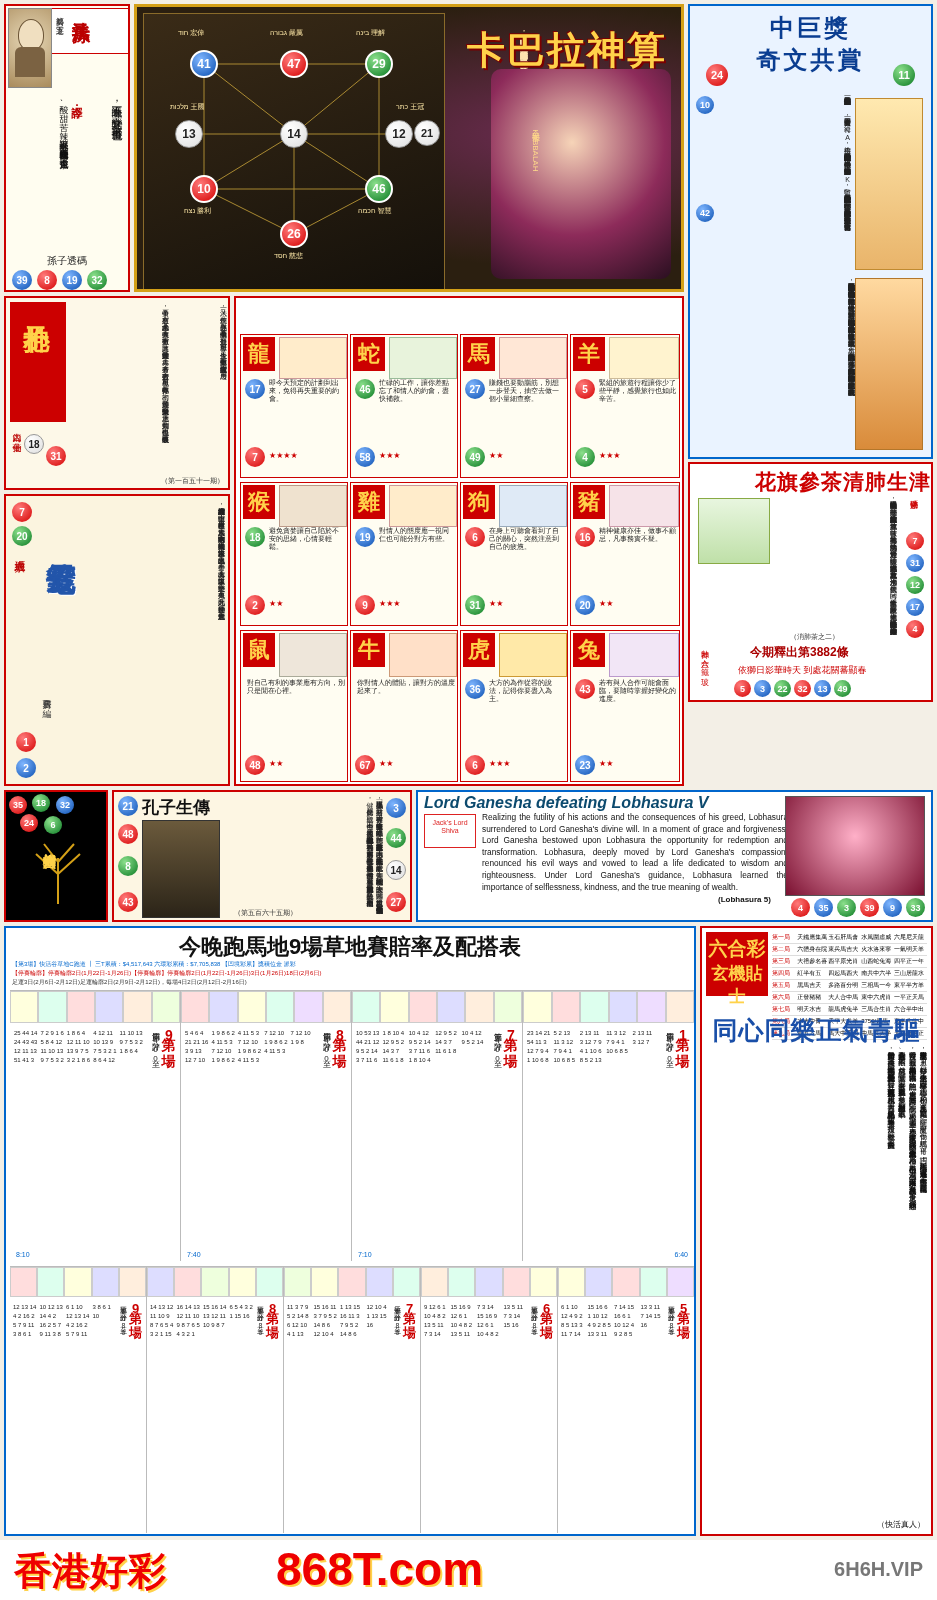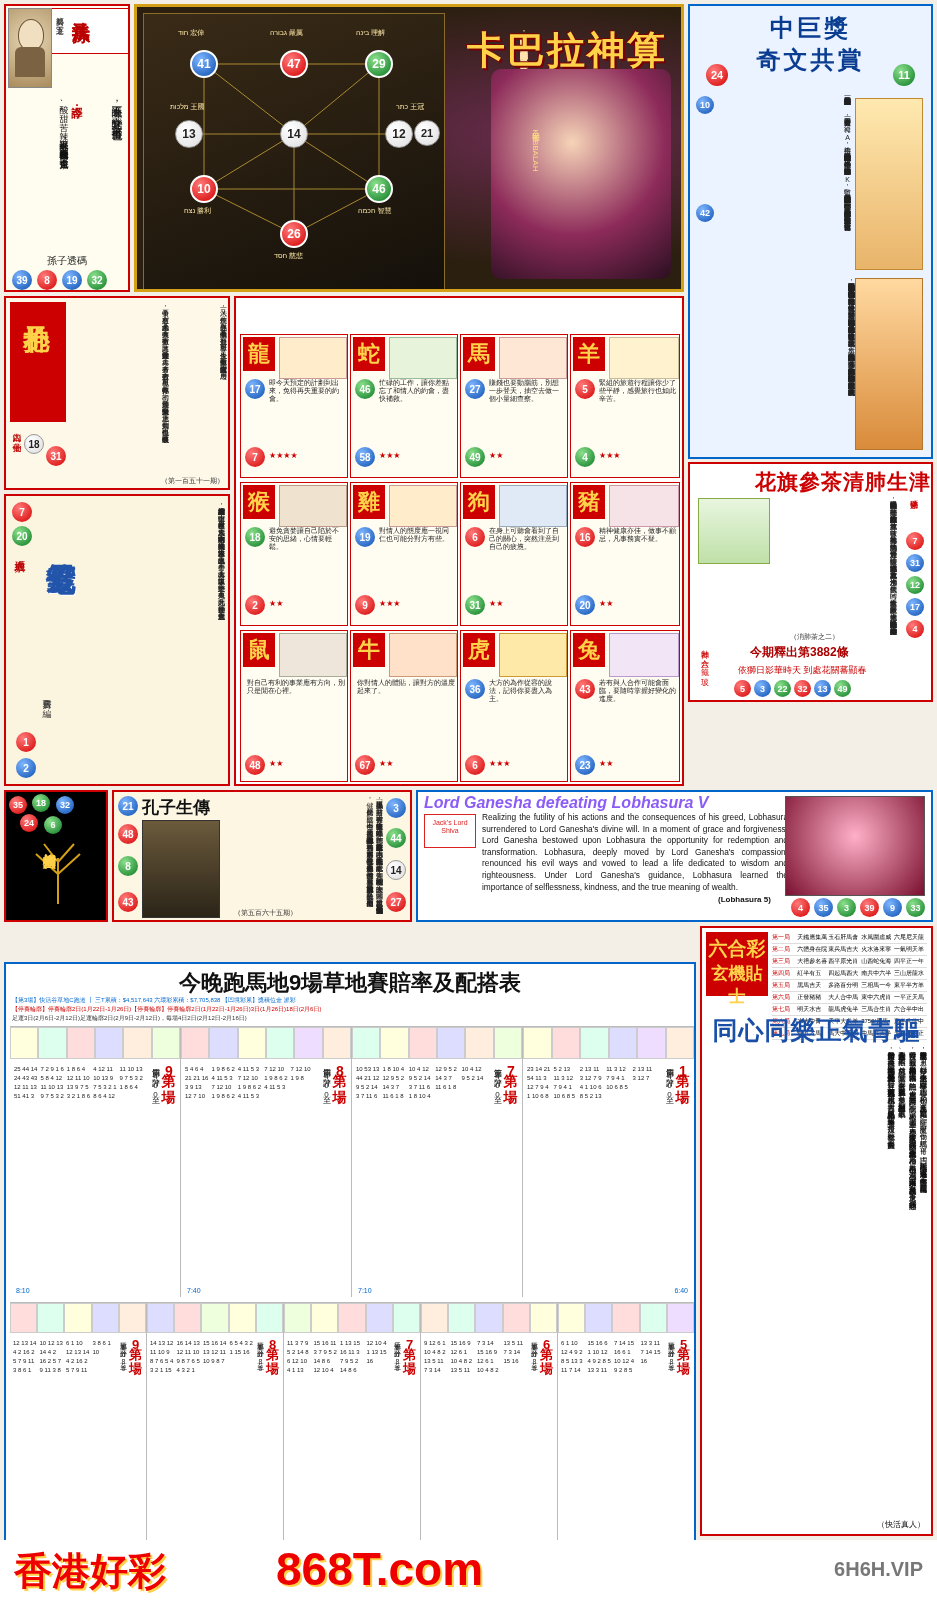--- a/index.html
+++ b/index.html
@@ -277,36 +277,36 @@
     <div class="ball red" style="position:absolute;left:4px;top:32px;width:20px;height:20px;font-size:10px;">48</div>
     <div class="ball green" style="position:absolute;left:4px;top:64px;width:20px;height:20px;font-size:10px;">8</div>
     <div class="ball red" style="position:absolute;left:4px;top:100px;width:20px;height:20px;font-size:10px;">43</div>
     <div class="ball blue" style="position:absolute;right:4px;top:6px;width:20px;height:20px;font-size:10px;">3</div>
     <div class="ball green" style="position:absolute;right:4px;top:36px;width:20px;height:20px;font-size:10px;">44</div>
     <div class="ball white" style="position:absolute;right:4px;top:68px;width:20px;height:20px;font-size:10px;">14</div>
     <div class="ball red" style="position:absolute;right:4px;top:100px;width:20px;height:20px;font-size:10px;">27</div>
   </div>
 
   <div class="panel" style="left:416px;top:790px;width:517px;height:132px;background:#fff;border:2px solid #06c;">
-    <div style="position:absolute;left:6px;top:2px;font-size:16px;font-weight:bold;color:#8b5cf6;font-style:italic;">Lord Ganesha defeating Lobhasura V</div>
+    <div style="position:absolute;left:6px;top:2px;font-size:16px;font-weight:bold;color:#0c4a6e;font-style:italic;">Lord Ganesha defeating Lobhasura V</div>
     <div style="position:absolute;left:6px;top:22px;width:52px;height:34px;border:1px solid #d22;color:#d22;font-size:7px;text-align:center;line-height:1.2;padding-top:4px;box-sizing:border-box;">Jack's Lord Shiva</div>
     <div style="position:absolute;left:64px;top:20px;width:306px;font-size:8.3px;line-height:1.4;color:#111;text-align:justify;">Realizing the futility of his actions and the consequences of his greed, Lobhasura surrendered to Lord Ganesha's divine will. In a moment of grace and forgiveness, Lord Ganesha bestowed upon Lobhasura the opportunity for redemption and transformation. Lobhasura, deeply moved by Lord Ganesha's compassion, renounced his evil ways and vowed to lead a life dedicated to wisdom and righteousness. Under Lord Ganesha's guidance, Lobhasura learned the importance of selflessness, kindness, and the true meaning of wealth.</div>
     <div style="position:absolute;left:300px;bottom:16px;font-size:8px;font-weight:bold;color:#111;">(Lobhasura 5)</div>
     <div style="position:absolute;right:6px;top:4px;width:138px;height:98px;background:radial-gradient(circle at 50% 40%,#ffb0c8,#7a1030);border:1px solid #555;"></div>
     <div style="position:absolute;right:6px;bottom:3px;display:flex;gap:4px;">
       <div class="ball red" style="width:19px;height:19px;font-size:9px;">4</div>
       <div class="ball blue" style="width:19px;height:19px;font-size:9px;">35</div>
       <div class="ball green" style="width:19px;height:19px;font-size:9px;">3</div>
       <div class="ball red" style="width:19px;height:19px;font-size:9px;">39</div>
       <div class="ball blue" style="width:19px;height:19px;font-size:9px;">9</div>
       <div class="ball green" style="width:19px;height:19px;font-size:9px;">33</div>
     </div>
   </div>
 
-  <div class="panel" style="left:4px;top:926px;width:692px;height:610px;background:#fff;border:2px solid #06c;margin-top:36px;">
+  <div class="panel" style="left:4px;top:926px;width:692px;height:610px;background:#fff;border:2px solid #06c;">
     <div style="position:absolute;left:0;right:0;top:4px;text-align:center;font-size:22px;font-weight:bold;color:#111;">今晚跑馬地9場草地賽賠率及配搭表</div>
     <div style="position:absolute;left:6px;top:32px;font-size:6px;color:#06c;">【第3場】快活谷草地C跑道 ┃ 三T累積：$4,517,643 六環彩累積：$7,705,838 【凹境彩累】獎積位金 派彩</div>
     <div style="position:absolute;left:6px;top:41px;font-size:6px;color:#c00;">【停賽輪廓】停賽輪廓2日(1月22日-1月26日)【停賽輪廓】停賽輪廓2日(1月22日-1月26日)3日(1月26日)18日(2月6日)</div>
     <div style="position:absolute;left:6px;top:50px;font-size:6px;color:#333;">足運3日(2月6日-2月12日)足運輪廓2日(2月9日-2月12日)，每場4日2日(2月12日-2月16日)</div>
 
     <div style="position:absolute;left:4px;top:62px;width:684px;height:270px;border-top:1px solid #bbb;">
       <div style="position:absolute;left:0;top:0;width:170px;height:270px;border-right:1px solid #bbb;">
         <div style="position:absolute;left:0;top:0;width:170px;height:32px;display:flex;">
           <div style="flex:1;background:#ffd;border:1px solid #ccc;"></div>
             <div style="flex:1;background:#dfe;border:1px solid #ccc;"></div>

